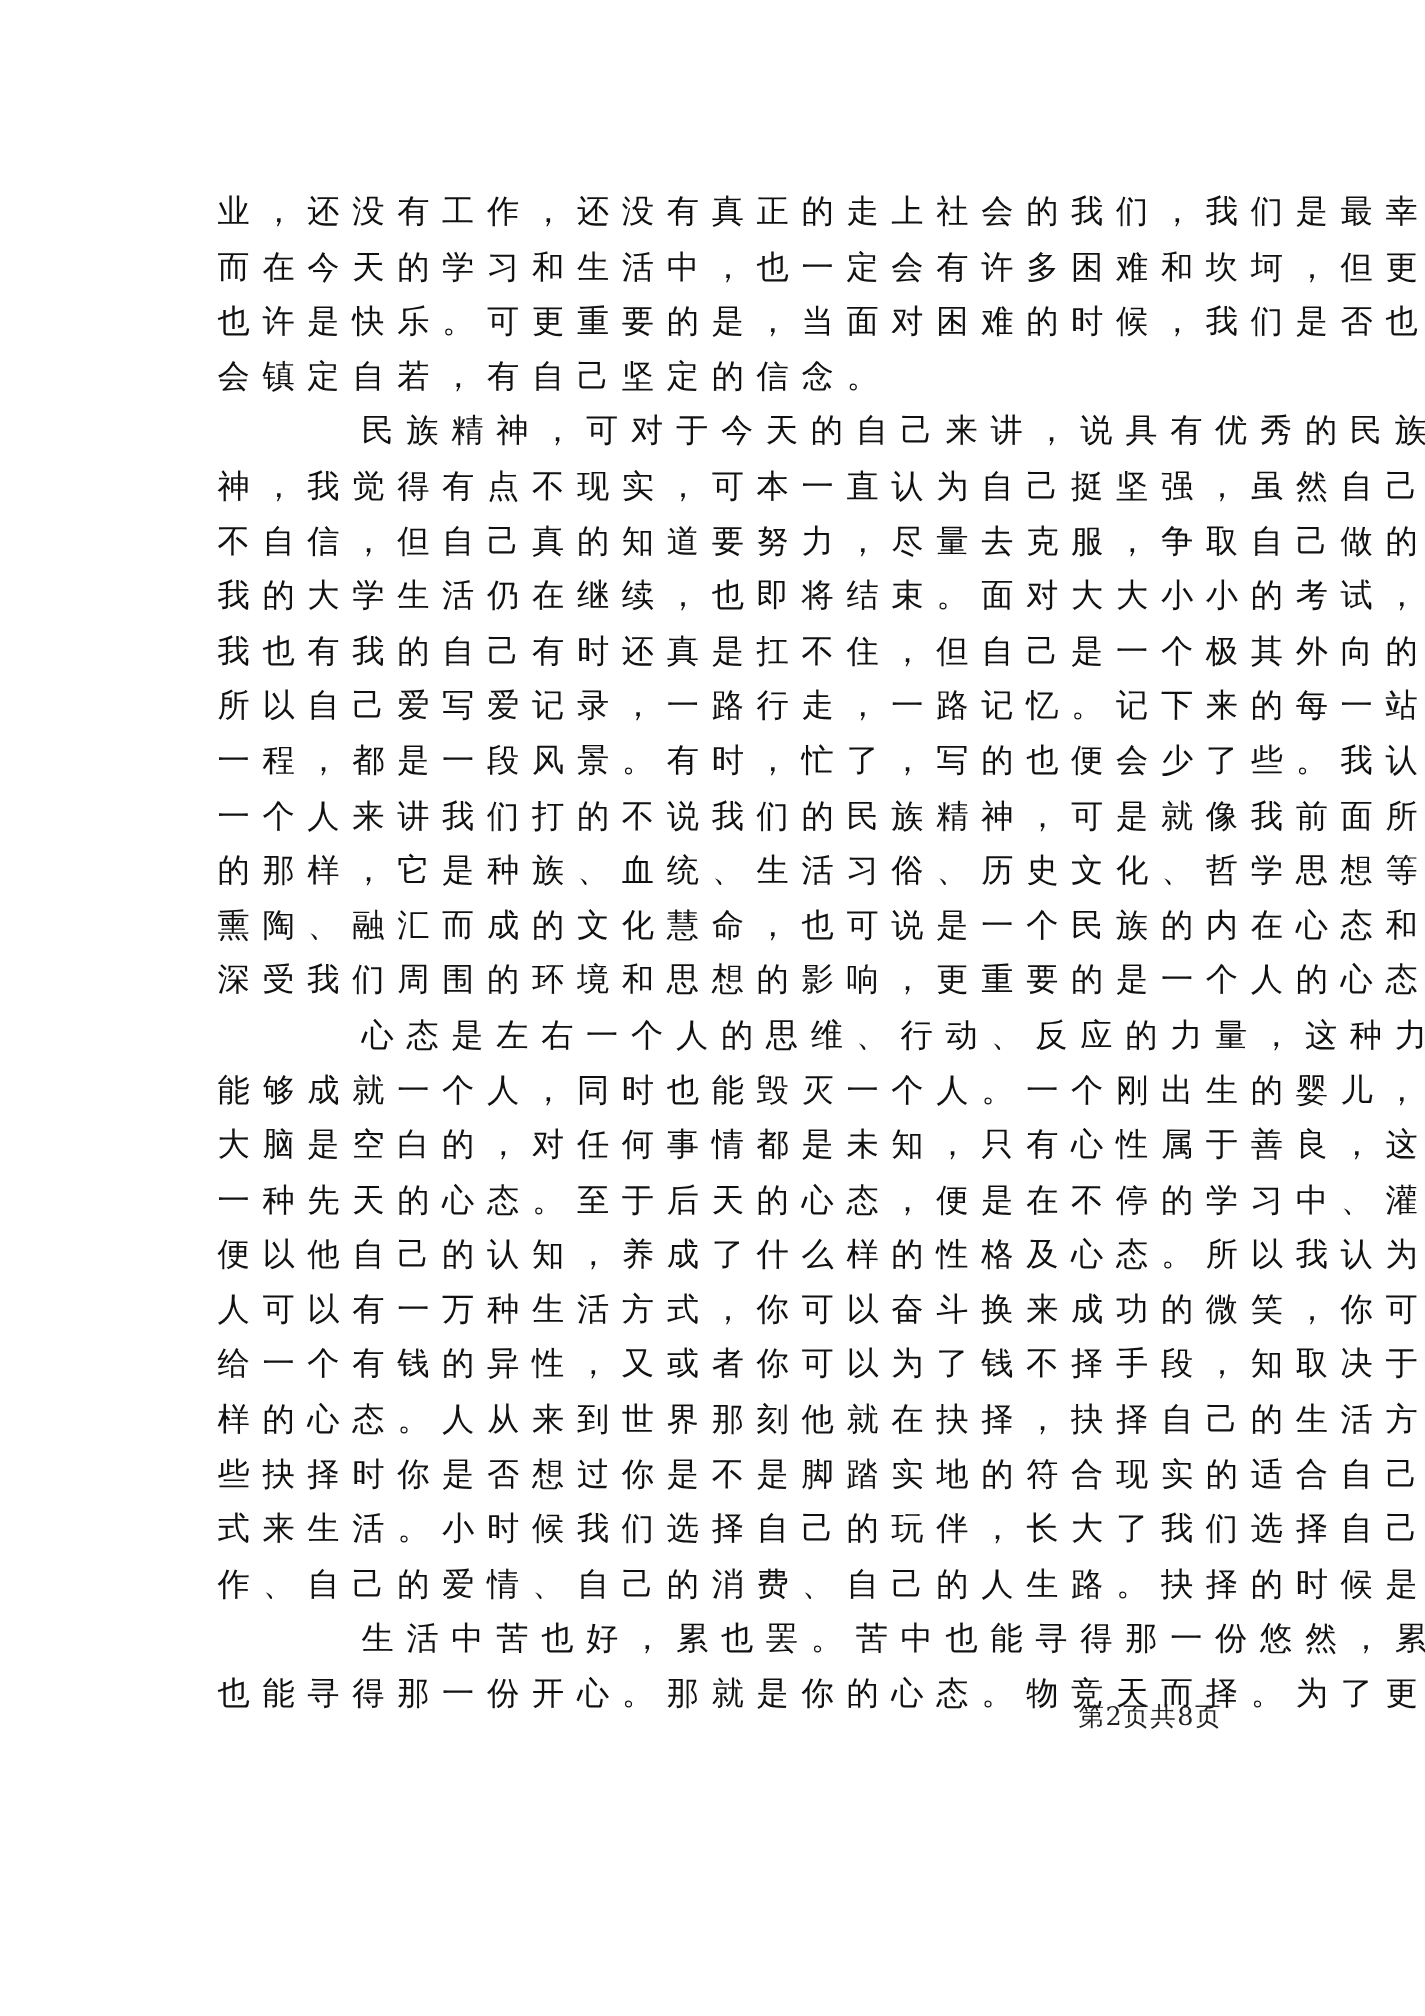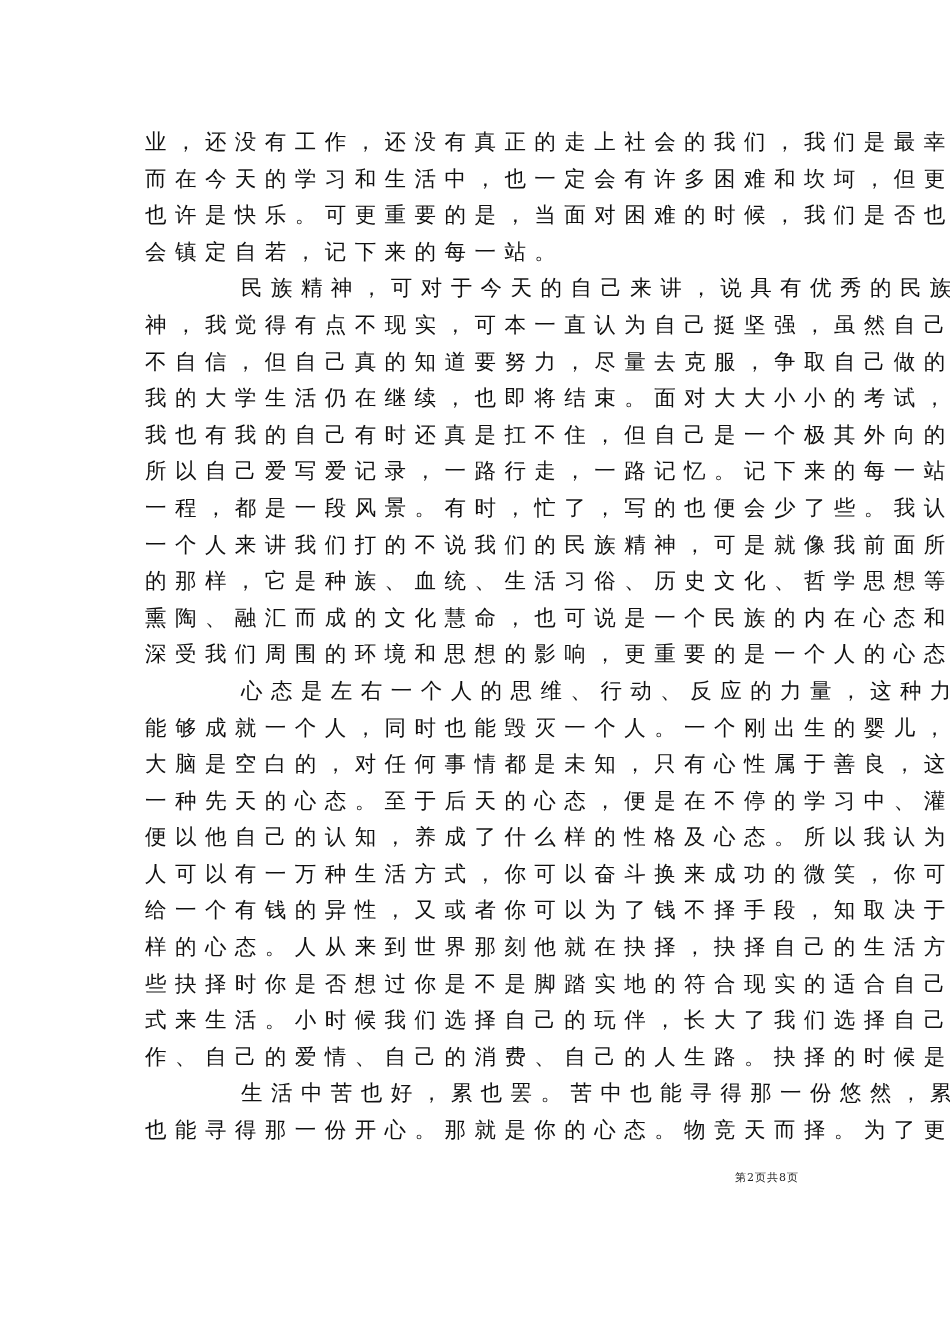--- a/index.html
+++ b/index.html
@@ -3,32 +3,32 @@
 <meta charset="utf-8">
 <style>
   html, body { margin: 0; padding: 0; background: #ffffff; }
   body { width: 950px; height: 1344px; position: relative; overflow: hidden;
          font-family: "DejaVu Serif", "Liberation Serif", serif; color: #111; }
   .page { position: absolute; left: 0; top: 0; width: 950px; height: 1344px; background: #fff; }
   .body-text { position: absolute; left: 145px; top: 124px; width: 690px; }
   .line { height: 36.6px; line-height: 36.6px; font-size: 21.5px; white-space: nowrap;
           letter-spacing: 8.45px; }
   .indent { padding-left: 96px; }
-  .footer { position: absolute; left: 719px; top: 1168px; font-size: 11px; line-height: 20px;
-            letter-spacing: 1px; color: #222; margin-left: 16px; }
+  .footer { position: absolute; left: 719px; top: 1135px; font-size: 17px; line-height: 20px;
+            letter-spacing: 1px; color: #222; }
 </style>
 </head>
 <body>
 
 <div class="page">
   <div class="body-text" id="body-text">
       <div class="line">业，还没有工作，还没有真正的走上社会的我们，我们是最幸福的。</div>
       <div class="line">而在今天的学习和生活中，也一定会有许多困难和坎坷，但更多的</div>
       <div class="line">也许是快乐。可更重要的是，当面对困难的时候，我们是否也一定</div>
-      <div class="line">会镇定自若，记下来的每一站。</div>
+      <div class="line">会镇定自若，有自己坚定的信念。</div>
       <div class="line indent">民族精神，可对于今天的自己来讲，说具有优秀的民族精</div>
       <div class="line">神，我觉得有点不现实，可本一直认为自己挺坚强，虽然自己有时</div>
       <div class="line">不自信，但自己真的知道要努力，尽量去克服，争取自己做的更好。</div>
       <div class="line">我的大学生活仍在继续，也即将结束。面对大大小小的考试，此时</div>
       <div class="line">我也有我的自己有时还真是扛不住，但自己是一个极其外向的女孩，</div>
       <div class="line">所以自己爱写爱记录，一路行走，一路记忆。记下来的每一站，每</div>
       <div class="line">一程，都是一段风景。有时，忙了，写的也便会少了些。我认为对</div>
       <div class="line">一个人来讲我们打的不说我们的民族精神，可是就像我前面所提及</div>
       <div class="line">的那样，它是种族、血统、生活习俗、历史文化、哲学思想等等所</div>
       <div class="line">熏陶、融汇而成的文化慧命，也可说是一个民族的内在心态和存养。</div>

